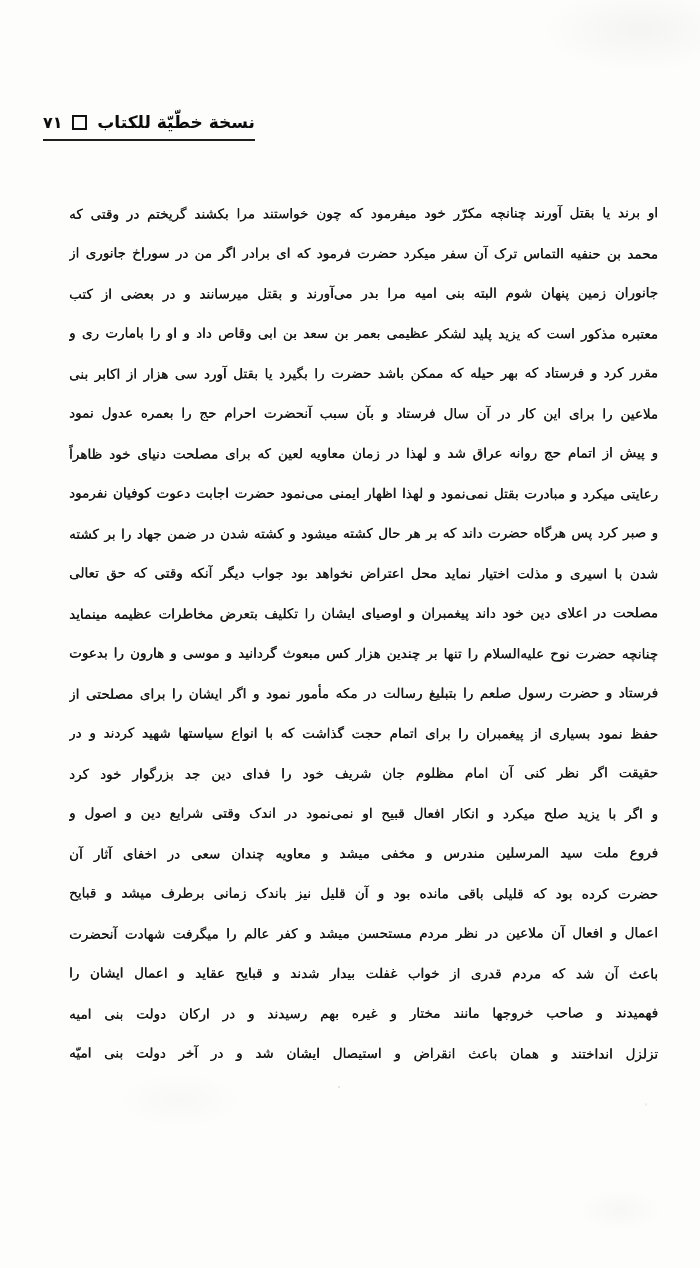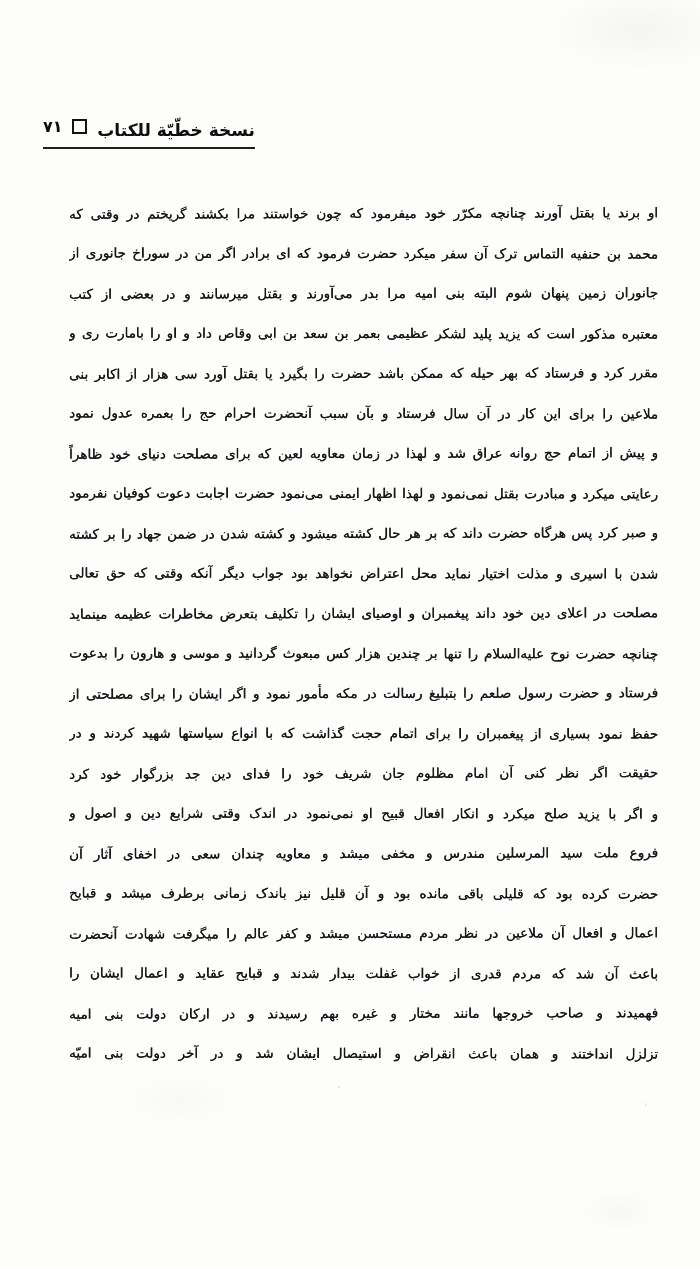--- a/index.html
+++ b/index.html
@@ -37,21 +37,21 @@
     border-bottom: 2px solid #1f1f1f;
     display: flex;
     direction: rtl;              
     justify-content: space-between;
     align-items: center;
     color: #0c0c0c;
     font-weight: bold;
     font-size: 17px;
     white-space: nowrap;
   }
-  .running-head .head-title { letter-spacing: 0.2px; margin-top: 8px; }
+  .running-head .head-title { letter-spacing: 0.2px; }
   .box-glyph {
     display: inline-block;
     width: 11px;
     height: 11px;
     border: 2px solid #121212;
     margin: 0 6px;
     background: #fdfdfc;
   }
   .head-pagenum { font-size: 16px; }
 

